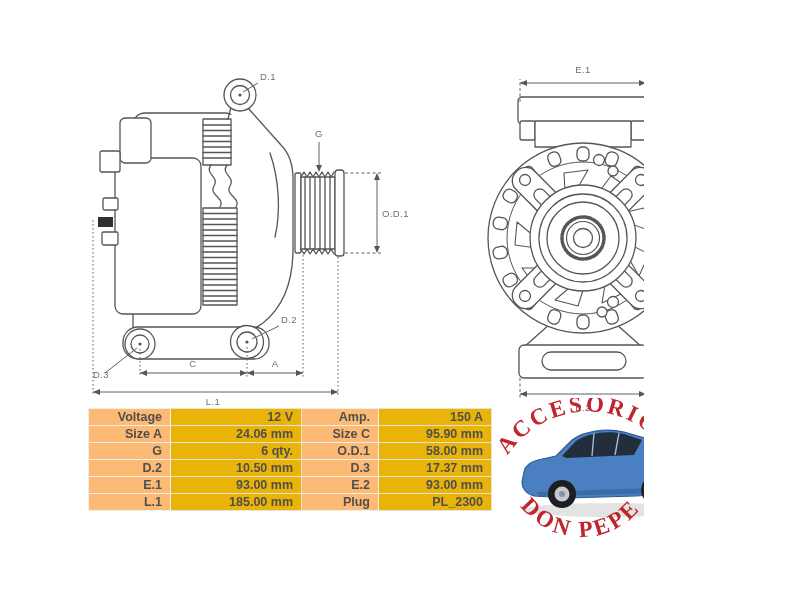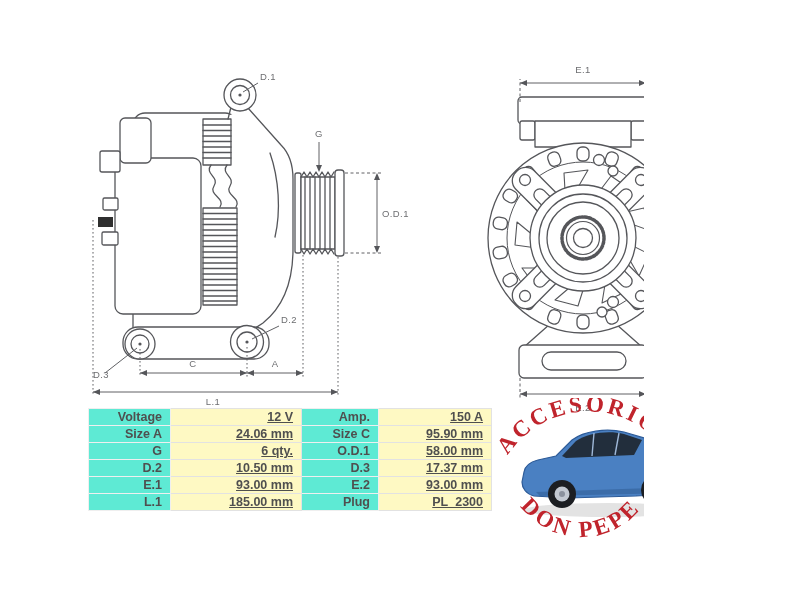--- a/index.html
+++ b/index.html
@@ -5,22 +5,22 @@
   html,body{margin:0;padding:0;background:#fff;}
   #stage{position:relative;width:644px;height:600px;background:#ffffff;overflow:hidden;
          font-family:"Liberation Sans",sans-serif;}
   .abs{position:absolute;}
   
   #spec{left:88px;top:408px;border-collapse:collapse;table-layout:fixed;
         border:1px solid #c4c4c4;}
   #spec td{height:16px;padding:0 8px 0 2px;text-align:right;vertical-align:middle;
            font-size:12.5px;font-weight:bold;color:#4f4f4f;border:1px solid #e2e2e2;
            white-space:nowrap;overflow:hidden;}
-  #spec td.lbl{background:#5eead4;border-color:#efefef;}
-  #spec td.val{background:#fef9c3;text-decoration:underline;}
+  #spec td.lbl{background:#fdba74;border-color:#efefef;}
+  #spec td.val{background:#eab308;}
   
   .dimlabel{font-family:"Liberation Sans",sans-serif;font-size:9.5px;fill:#6d6e71;letter-spacing:.4px;}
   .logotext{font-family:"Liberation Serif",serif;font-weight:bold;font-size:23px;
             fill:#c0242c;letter-spacing:3px;}
 </style>
 </head>
 <body>
 
 <div id="stage">
 

